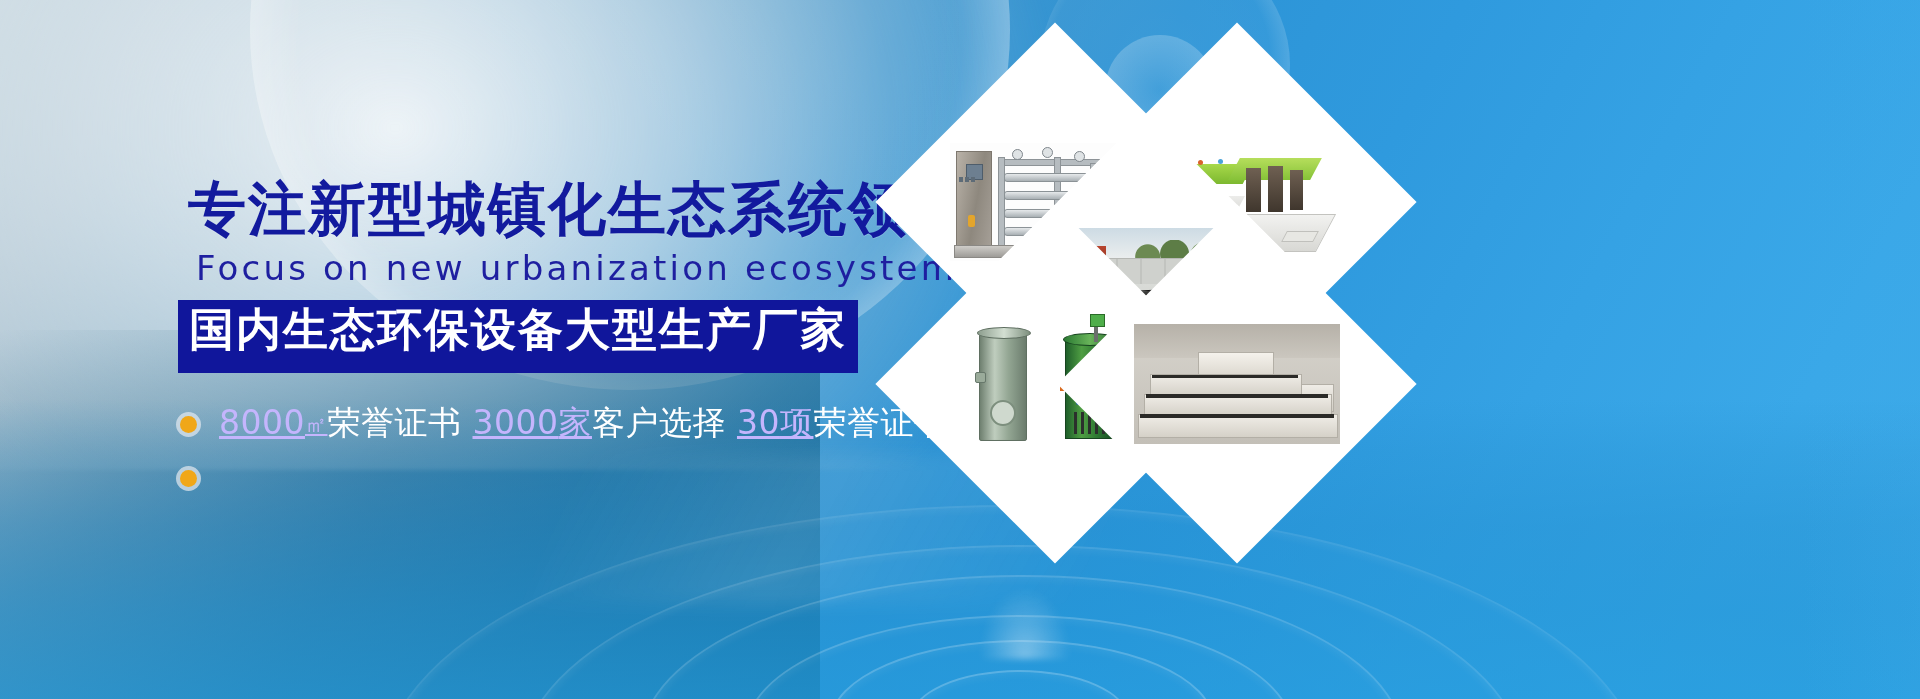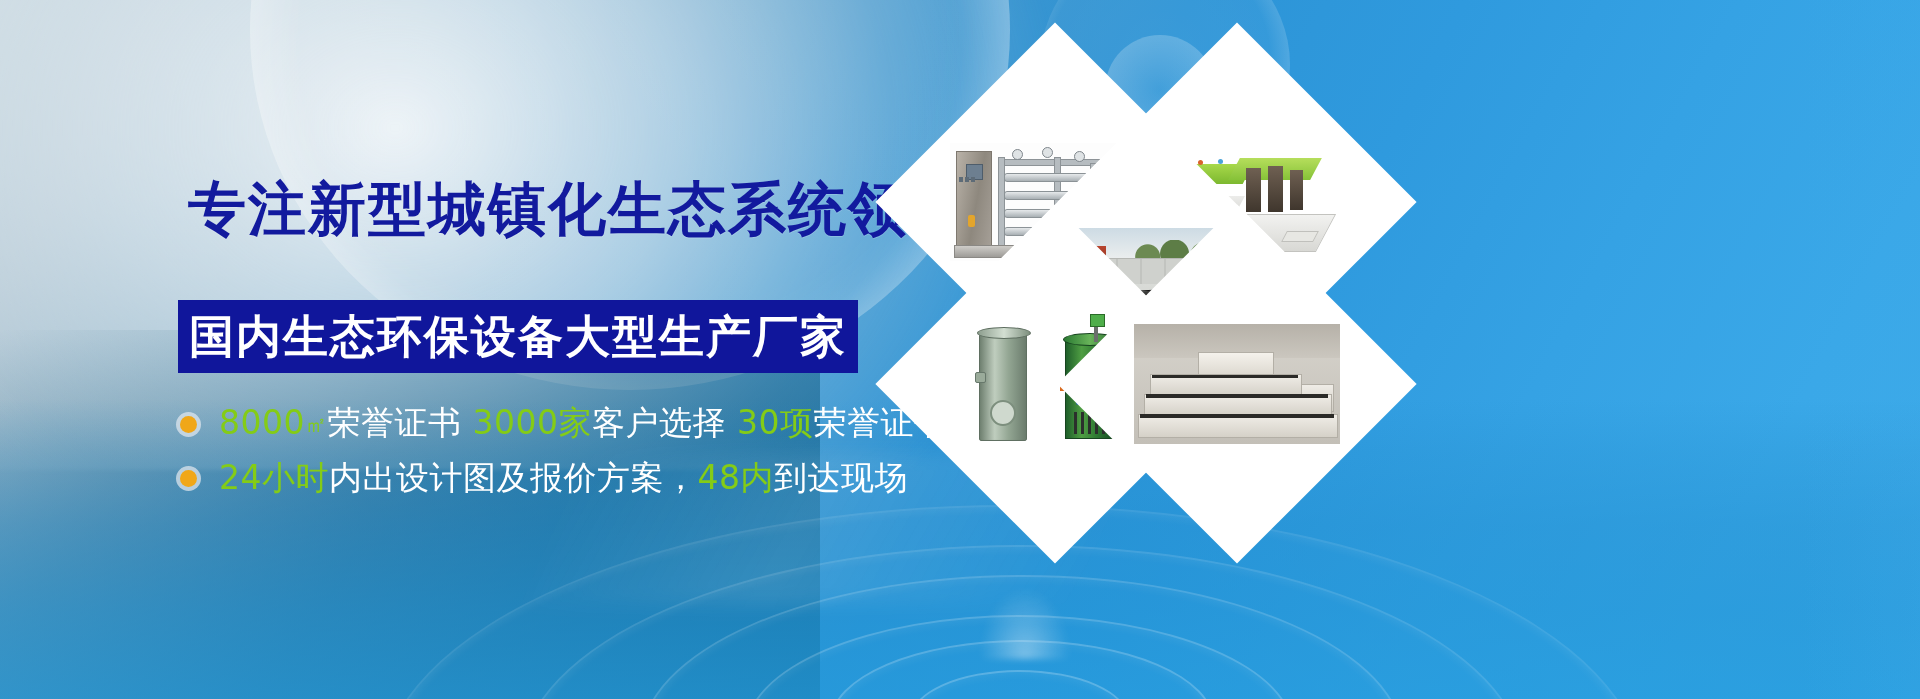--- a/index.html
+++ b/index.html
@@ -121,21 +121,21 @@
   .subhead{
     position:absolute;left:196px;top:248px;
     font-size:34px;line-height:40px;
     color:#1e1fa0;letter-spacing:3.2px;
     font-family:"DejaVu Sans","Liberation Sans",sans-serif;
     white-space:nowrap;
   }
   .navybox{
     position:absolute;left:178px;top:300px;
     width:680px;height:73px;background:#10169b;
-    display:flex;align-items:center;justify-content:center;
+    display:flex;justify-content:center;
   }
   .navybox-text{
     font-size:45px;font-weight:bold;color:#ffffff;letter-spacing:2px;
     font-family:"DejaVu Sans","Liberation Sans",sans-serif;
     white-space:nowrap;
   }
   .bullets{
     position:absolute;left:180px;top:400px;width:740px;
   }
   .bullet-row{
@@ -145,21 +145,21 @@
     width:17px;height:17px;border-radius:50%;
     background:#f0a718;
     box-shadow:0 0 0 4px rgba(225,232,238,.72);
     margin-right:22px;flex:0 0 auto;
   }
   .bullet-text{
     font-size:33px;line-height:42px;color:#ffffff;
     font-family:"DejaVu Sans","Liberation Sans",sans-serif;
     white-space:nowrap;letter-spacing:.5px;
   }
-  .hl{color:#84cc16;}
+  .hl{color:#c4b5fd;text-decoration:underline;}
   .sup{font-size:22px;vertical-align:2px;}
 
   
   .right{position:absolute;left:900px;top:0;width:1020px;height:699px;}
   .dia{
     position:absolute;width:254px;height:254px;background:#ffffff;
     transform:rotate(45deg);overflow:hidden;
   }
   .dia-inner{
     position:absolute;left:0;top:0;width:254px;height:254px;
@@ -349,33 +349,33 @@
     <div class="ripple r5"></div>
     <div class="ripple r6"></div>
     <div class="splash"></div>
     <div class="streak"></div>
   </div>
 
   <div class="left">
 
     <div class="headline">专注新型城镇化生态系统领域</div>
 
+    <div class="subhead">Focus on new urbanization ecosystem</div>
 
     <div class="navybox">
       <span class="navybox-text">国内生态环保设备大型生产厂家</span>
     </div>
 
     <div class="bullets" id="bullets">
         <div class="bullet-row">
           <span class="bullet-dot"></span>
           <span class="bullet-text"><span class="hl">8000</span><span class="hl sup">㎡</span><span>荣誉证书 </span><span class="hl">3000</span><span class="hl">家</span><span>客户选择 </span><span class="hl">30</span><span class="hl">项</span><span>荣誉证书</span></span>
         </div>
         <div class="bullet-row">
           <span class="bullet-dot"></span>
-          <span class="bullet-text"><span class="hl">24</span><span class="hl">小时</span><span>内出设计图及报价方案，</span><span class="hl">48</span><span class="hl">内</span><span>到达现场</span></span>
         </div>
       </div>
   </div>
 
   <div class="right">
 
     <div class="dia d-tl">
       <div class="dia-inner">
         <div class="p-ro photo">
           <div class="cab"></div>

